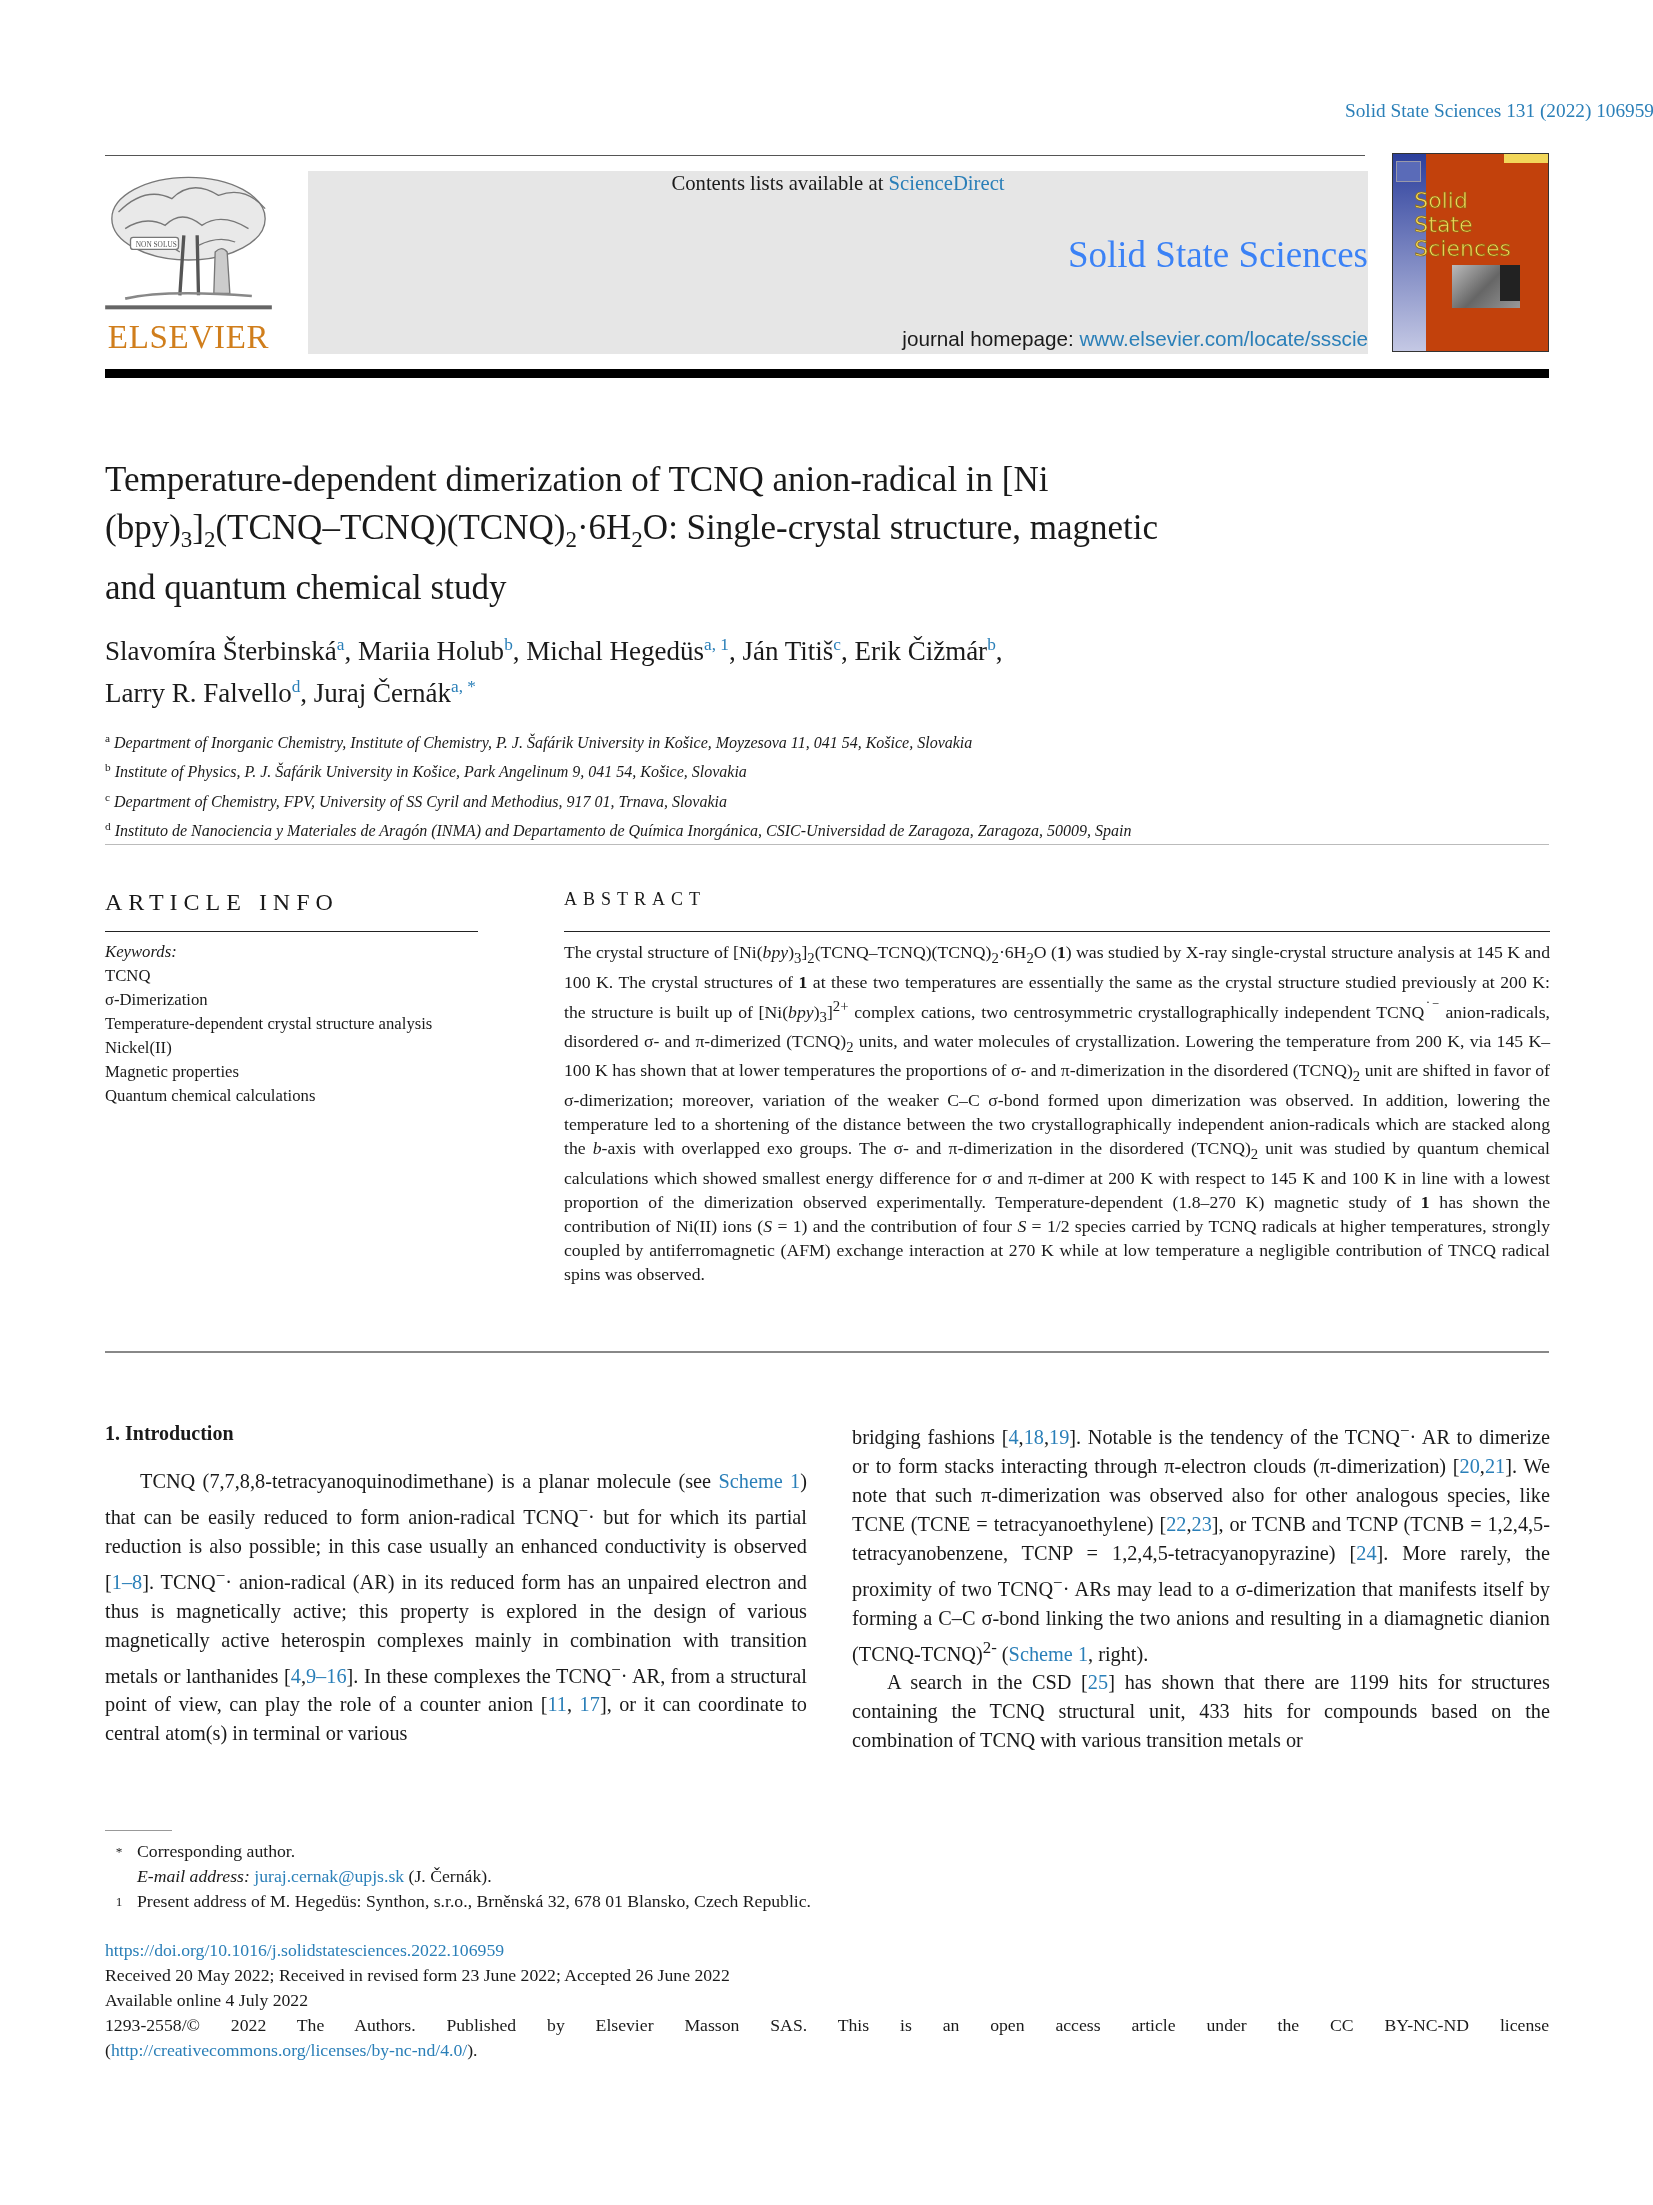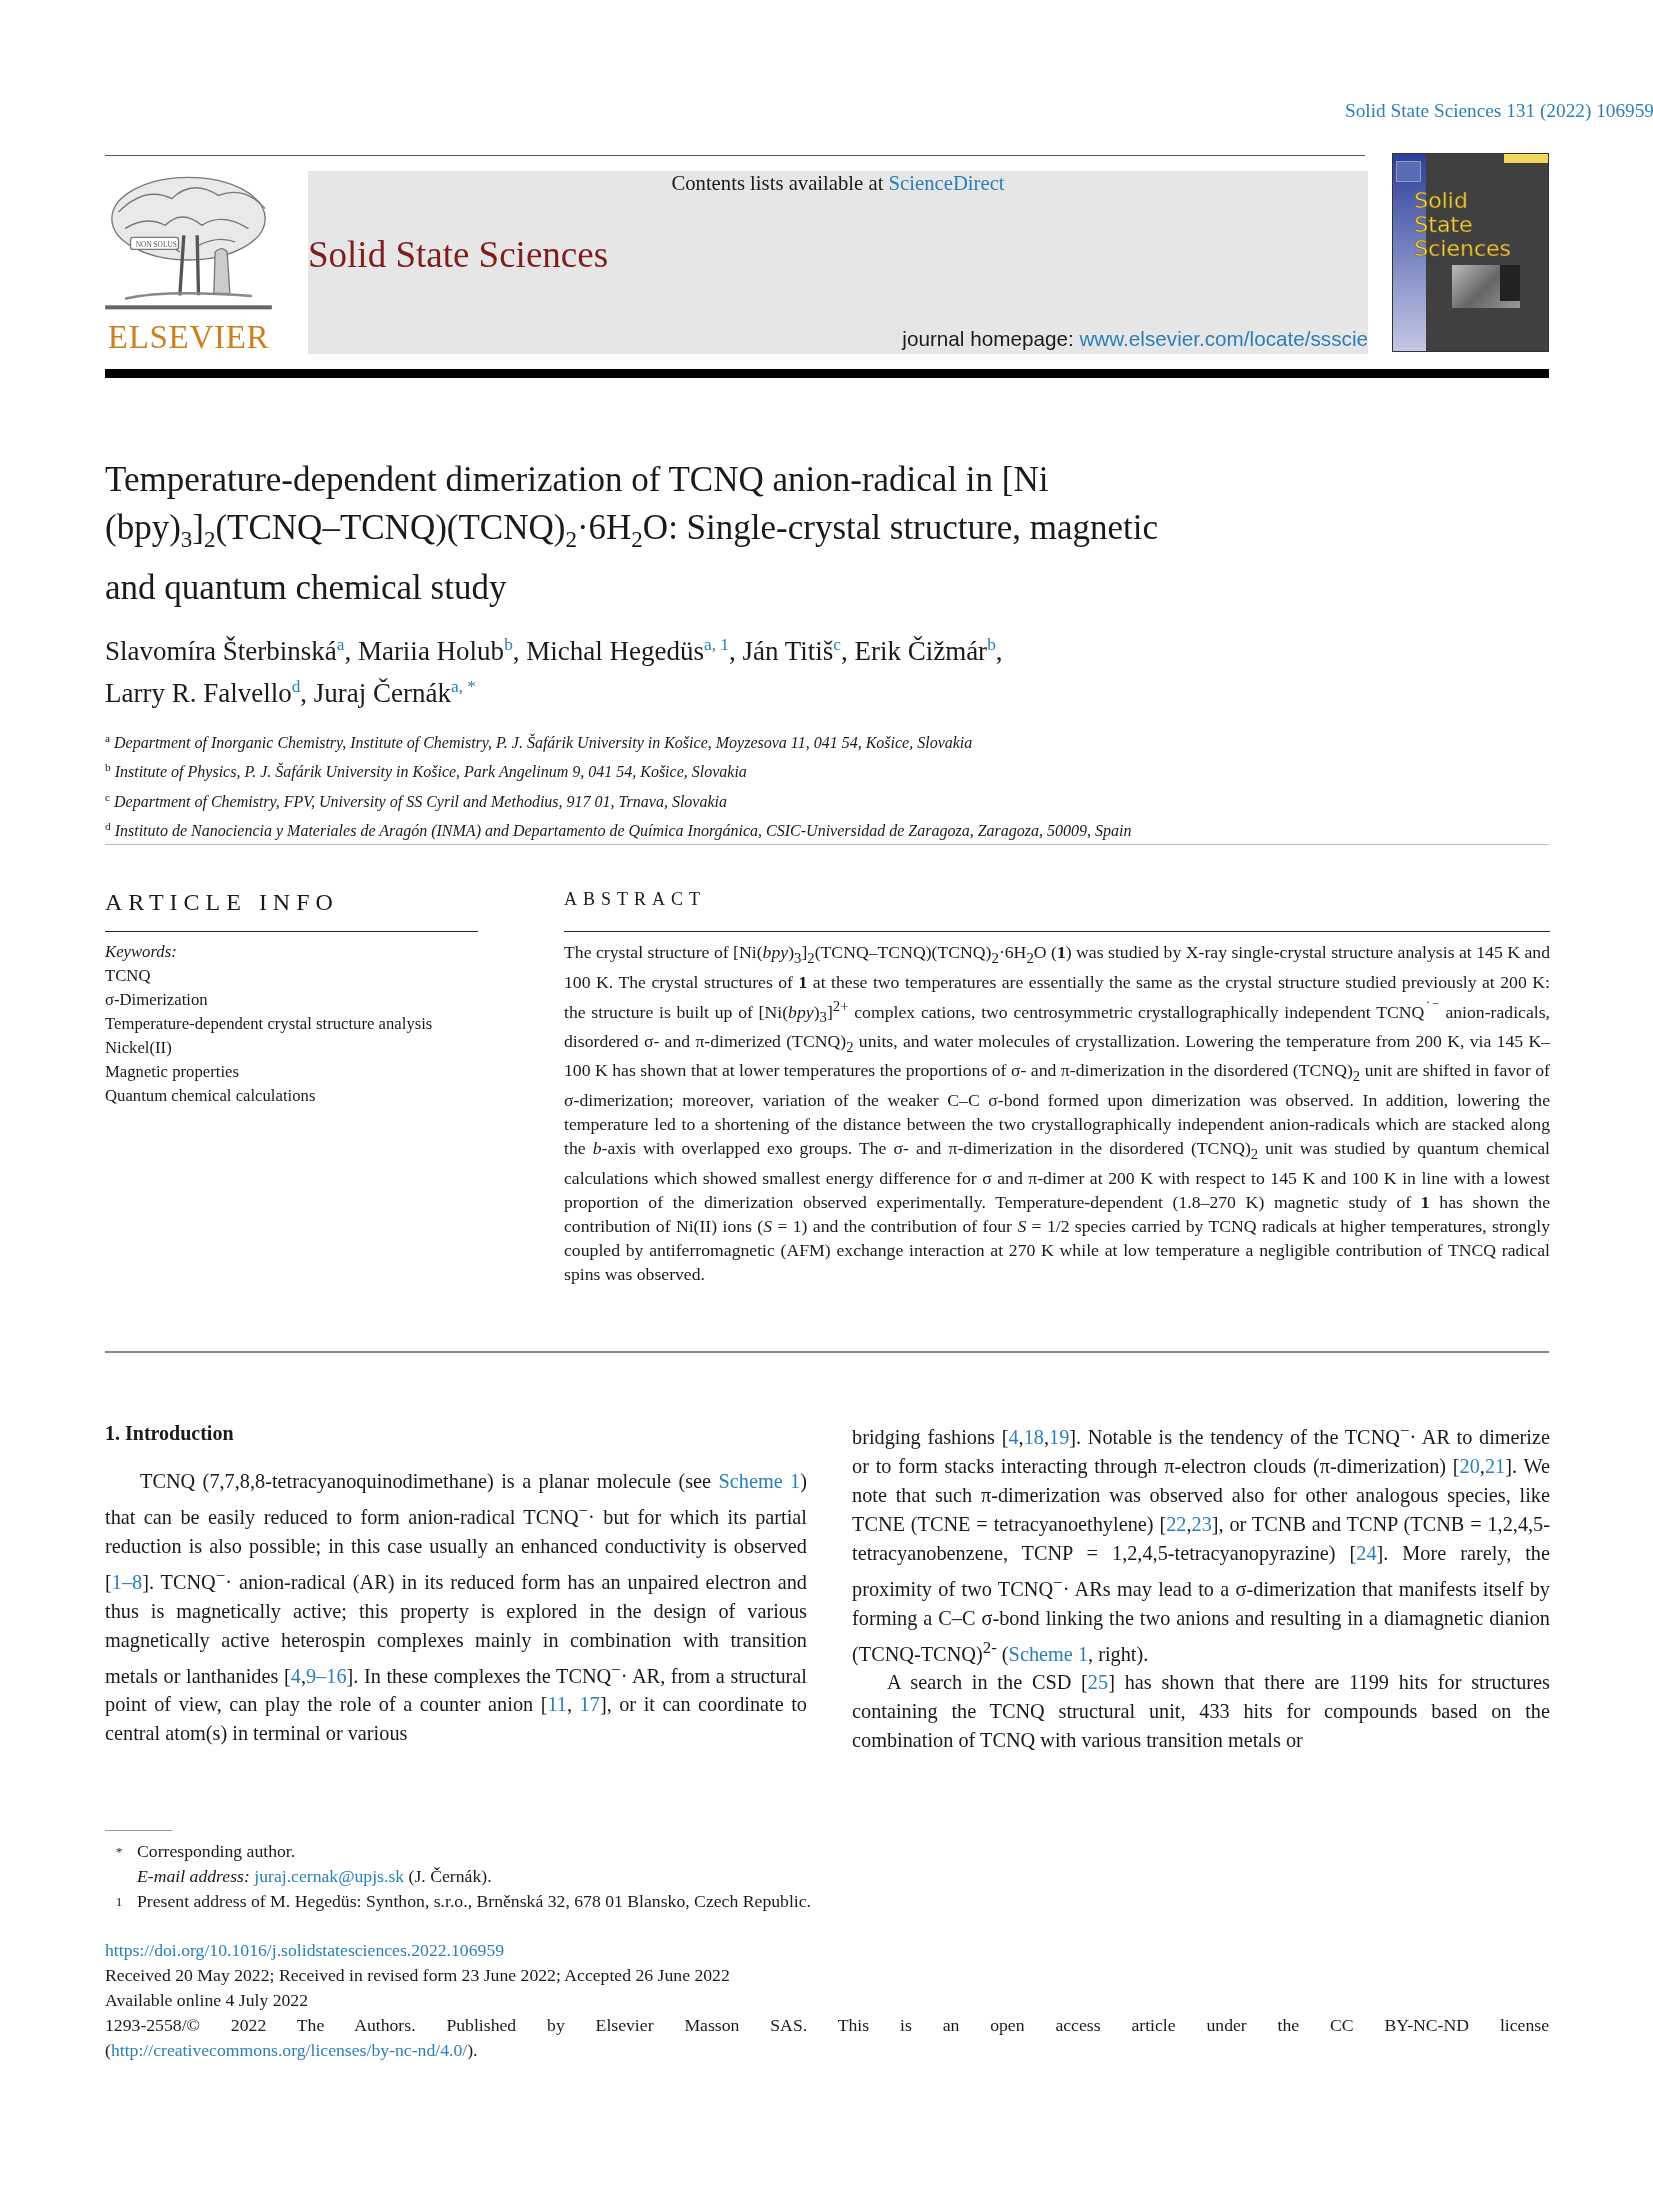--- a/index.html
+++ b/index.html
@@ -9,23 +9,23 @@
   .abs { position: absolute; }
 
   
   #citation { left: 0; width: 1654px; top: 100px; text-align: right; font-size: 19.3px; color: #2a7fb8; }
 
   
   #top-rule { left: 105px; top: 155px; width: 1260px; height: 1.3px; background: #555; }
   #elsevier-logo { left: 105px; top: 172px; width: 167px; height: 187px; }
   #masthead-box { left: 308px; top: 171px; width: 1060px; height: 183px; background: #e6e6e6; }
   #contents-line { left: 308px; width: 1060px; top: 172px; text-align: center; font-size: 20.7px; }
-  #journal-title { left: 308px; width: 1060px; top: 233px; text-align: left; font-size: 37px; color: #7f1d1d; }
+  #journal-title { left: 308px; width: 1060px; top: 233px; text-align: right; font-size: 37px; color: #3b82f6; }
   #homepage-line { left: 308px; width: 1060px; top: 327px; text-align: right; font-size: 20.7px; }
-  #cover { left: 1392px; top: 153px; width: 157px; height: 199px; border: 1.3px solid #333; background: #404040; overflow: hidden; }
+  #cover { left: 1392px; top: 153px; width: 157px; height: 199px; border: 1.3px solid #333; background: #c2410c; overflow: hidden; }
   #thick-rule { left: 105px; top: 369px; width: 1444px; height: 9.3px; background: #000; }
 
   
   #article-title { left: 105px; top: 456px; width: 1334px; font-size: 35px; line-height: 48px; color: #1a1a1a; }
   #authors { left: 105px; top: 627px; width: 1334px; font-size: 27px; line-height: 36px; }
   #authors sup { font-size: 17.3px; color: #2a7fb8; }
   #affiliations { left: 105px; top: 726px; width: 1400px; font-size: 16px; line-height: 24px; font-style: italic; }
   #affiliations sup { font-style: normal; font-size: 11.3px; }
   #rule-after-aff { left: 105px; top: 844px; width: 1444px; height: 1.3px; background: #bbb; }
 

